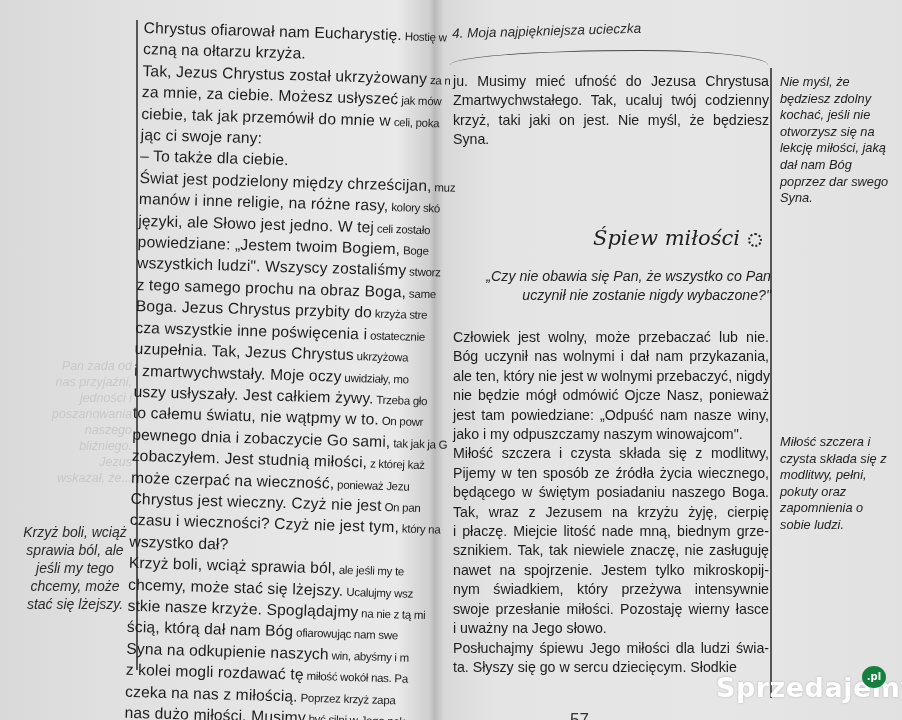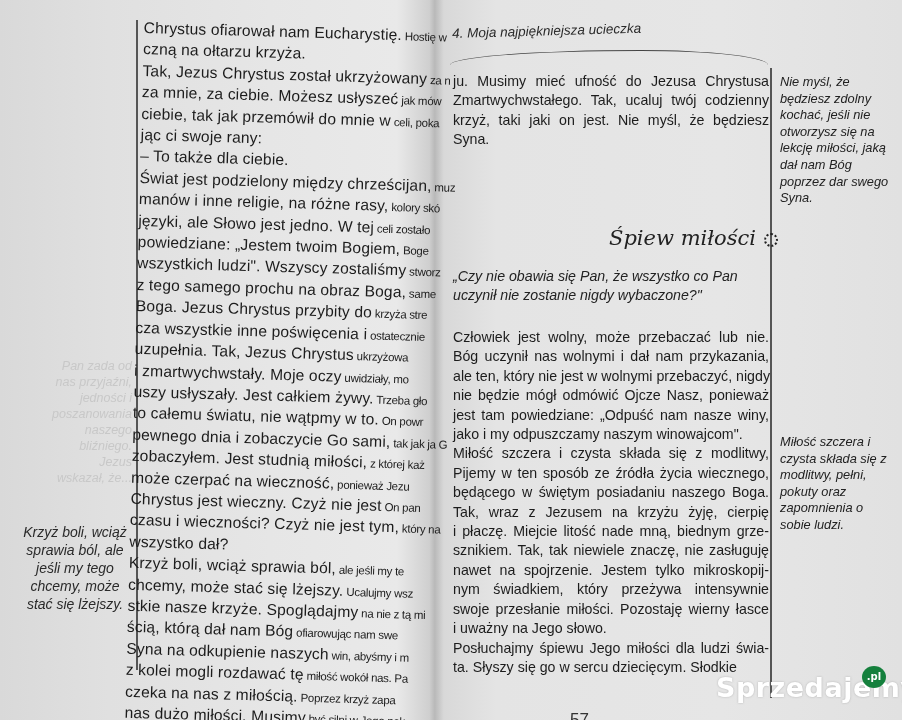--- a/index.html
+++ b/index.html
@@ -41,30 +41,30 @@
     border-top:1.5px solid #444; border-radius:60% 40% 0 0 / 100% 100% 0 0;
   }
   .right-rule { position:absolute; left:330px; top:68px; width:2px; height:630px; background:#555; }
   .right-body {
     position:absolute; left:13px; top:72px; width:316px;
     font-size:14.2px; line-height:19.3px;
   }
   .right-body .ln { display:block; text-align:justify; text-align-last:justify; white-space:nowrap; }
   .right-body .ln.last { text-align-last:left; }
   .section-title {
-    position:absolute; left:160px; top:226px; width:178px; text-align:right;
+    position:absolute; left:144px; top:226px; width:178px; text-align:right;
     font-family: "DejaVu Serif", serif; font-style:italic; font-size:21px; color:#222;
   }
   .flower-icon {
     display:inline-block; width:14px; height:14px; border-radius:50%;
     border:2.5px dotted #222; box-sizing:border-box; margin-left:8px; vertical-align:middle;
   }
   .quote {
     position:absolute; left:13px; top:267px; width:318px;
-    font-size:14.2px; line-height:19px; font-style:italic; color:#222;
+    font-size:14.2px; line-height:19px; font-style:italic; color:#222;text-align:right;
   }
   .body2 { position:absolute; left:13px; top:328px; width:316px; font-size:14.2px; line-height:19.4px; }
   .body2 .ln { display:block; white-space:nowrap; text-align:justify; text-align-last:justify; }
   .body2 .ln.last { text-align-last:left; }
   .side-note {
     position:absolute; left:340px; width:110px; font-size:12.8px; line-height:16.6px;
     font-style:italic; color:#222;
   }
   .page-number { position:absolute; left:130px; top:710px; font-size:17px; color:#333; }
 

